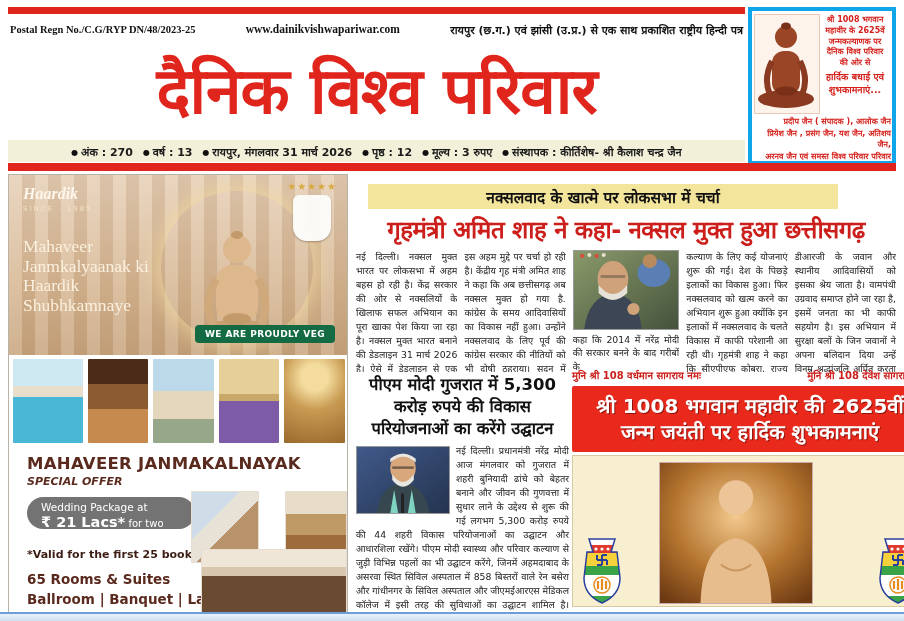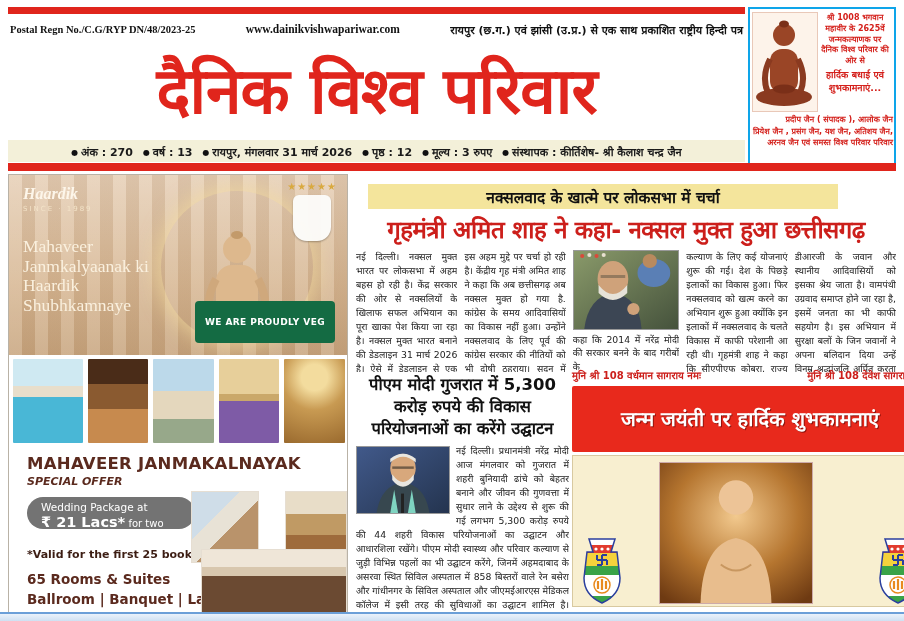--- a/index.html
+++ b/index.html
@@ -10,21 +10,21 @@
   .head-row{position:absolute;left:10px;top:20px;width:733px;height:18px;display:flex;
             justify-content:space-between;align-items:center;}
   .postal{font-family:"Liberation Serif",serif;font-weight:bold;font-size:10.5px;color:#111;}
   .site{font-family:"Liberation Serif",serif;font-weight:bold;font-size:11.5px;color:#111;}
   .tagline{font-weight:bold;font-size:11px;color:#111;}
   .masthead{position:absolute;left:8px;top:36px;width:737px;height:104px;display:flex;
             align-items:center;justify-content:center;color:#e0251c;font-weight:800;
             font-size:64px;white-space:nowrap;overflow:hidden;letter-spacing:-1px;}
   
   .corner{position:absolute;left:748px;top:7px;width:148px;height:158px;background:#fff;
-          border:2px solid #0ea5e9;box-sizing:border-box;}
+          border:4px solid #0ea5e9;box-sizing:border-box;}
   .corner-top{display:flex;padding:3px 2px 0 2px;}
   .corner-statue{width:64px;height:98px;flex:none;background:#fdf3ea;border:1px solid #e9c8b8;}
   .corner-msg{flex:1;padding:1px 2px;color:#d41f1a;font-weight:800;font-size:8px;
               line-height:1.35;text-align:center;}
   .corner-msg .bold{font-size:9.5px;margin-top:2px;}
   .corner-names{margin-top:2px;color:#d41f1a;font-weight:800;font-size:8px;line-height:1.45;
                 text-align:right;padding:0 1px;}
   
   .infobar{position:absolute;left:8px;top:140px;width:737px;height:22px;background:#f3f0d9;
            display:flex;align-items:center;justify-content:center;gap:10px;}
@@ -44,21 +44,21 @@
   .hero-statue{position:absolute;left:178px;top:48px;}
   .hero-logo{position:absolute;left:14px;top:10px;color:#fdf6ea;}
   .hero-logo .brand{font-family:"Liberation Serif",serif;font-size:16px;font-weight:bold;font-style:italic;}
   .hero-logo .since{font-size:7px;letter-spacing:2px;color:#f3e3c8;margin-top:2px;}
   .hero-greet{position:absolute;left:14px;top:62px;width:126px;
               font-family:"Liberation Serif",serif;font-size:17.5px;line-height:1.12;color:#faf0de;}
   .stars{position:absolute;right:10px;top:6px;color:#d9a93f;font-size:10px;letter-spacing:1px;}
   .shield{position:absolute;right:16px;top:20px;width:38px;height:46px;background:#fdfdfb;
           border-radius:6px 6px 14px 14px;box-shadow:0 1px 2px rgba(0,0,0,.3);opacity:.95;}
   .veg{position:absolute;right:12px;bottom:12px;background:#146b43;color:#fff;font-weight:800;
-       font-size:9px;padding:16px 10px;border-radius:4px;letter-spacing:.4px;}
+       font-size:9px;padding:4px 10px;border-radius:4px;letter-spacing:.4px;}
   .strip{position:absolute;left:4px;top:184px;width:332px;height:84px;display:flex;gap:5px;}
   .ph{flex:1;border-radius:1px;}
   .ph.pool{flex:1.15;background:linear-gradient(180deg,#cfe9f2 0 32%,#e8decb 32% 45%,#49b7d6 45% 100%);}
   .ph.banquet{background:linear-gradient(180deg,#4a2c18 0 30%,#8a5a30 30% 60%,#c78a4e 60%);}
   .ph.exterior{background:linear-gradient(180deg,#bcd9ea 0 38%,#e4d7bd 38% 72%,#97a88a 72%);}
   .ph.ballroom{background:linear-gradient(180deg,#e7cf9a 0 42%,#caa86a 42% 50%,#7e5ba6 50%);}
   .ph.lobby{background:radial-gradient(circle at 50% 22%,#f3dc9e 0 18%,#c89a52 45%,#9a6a2e 100%);}
   .offer-title{position:absolute;left:18px;top:279px;color:#5b2a1e;font-weight:800;font-size:16.5px;letter-spacing:.3px;}
   .offer-sub{position:absolute;left:18px;top:300px;color:#5b2a1e;font-weight:800;font-style:italic;font-size:11px;}
   .pill{position:absolute;left:18px;top:322px;width:168px;height:32px;background:#737373;color:#fff;
@@ -263,20 +263,21 @@
       <span>नई दिल्ली। प्रधानमंत्री नरेंद्र मोदी आज मंगलवार को गुजरात में शहरी बुनियादी ढांचे को बेहतर बनाने और जीवन की गुणवत्ता में सुधार लाने के उद्देश्य से शुरू की गई लगभग 5,300 करोड़ रुपये की 44 शहरी विकास परियोजनाओं का उद्घाटन और आधारशिला रखेंगे। पीएम मोदी स्वास्थ्य और परिवार कल्याण से जुड़ी विभिन्न पहलों का भी उद्घाटन करेंगे, जिनमें अहमदाबाद के असरवा स्थित सिविल अस्पताल में 858 बिस्तरों वाले रेन बसेरा और गांधीनगर के सिविल अस्पताल और जीएमईआरएस मेडिकल कॉलेज में इसी तरह की सुविधाओं का उद्घाटन शामिल है। प्रधानमंत्री कार्यालय (सेवा तीर्थ) ने इसकी जानकारी दी हैं। पीएम मोदी पाटन स्थित रानी की वाव में लाइट एंड साउंड शो,</span>
     </div>
   </div>
 
   <div class="jain">
     <div class="salutes">
       <span class="salute">मुनि श्री 108 वर्धमान सागराय नमः</span>
       <span class="salute">मुनि श्री 108 देवेश सागराय नमः</span>
     </div>
     <div class="banner">
+      <div>श्री 1008 भगवान महावीर की 2625वीं</div>
       <div>जन्म जयंती पर हार्दिक शुभकामनाएं</div>
     </div>
     <div class="panel">
       <div class="monk">
         <svg width="100%" height="100%" viewBox="0 0 150 138" preserveAspectRatio="none">
           <defs>
               <radialGradient id="warm" cx="50%" cy="38%" r="75%">
             <stop offset="0" stop-color="#f2c98e"></stop>
                 <stop offset=".55" stop-color="#b5752f"></stop>
             <stop offset="1" stop-color="#6e3a12"></stop>

